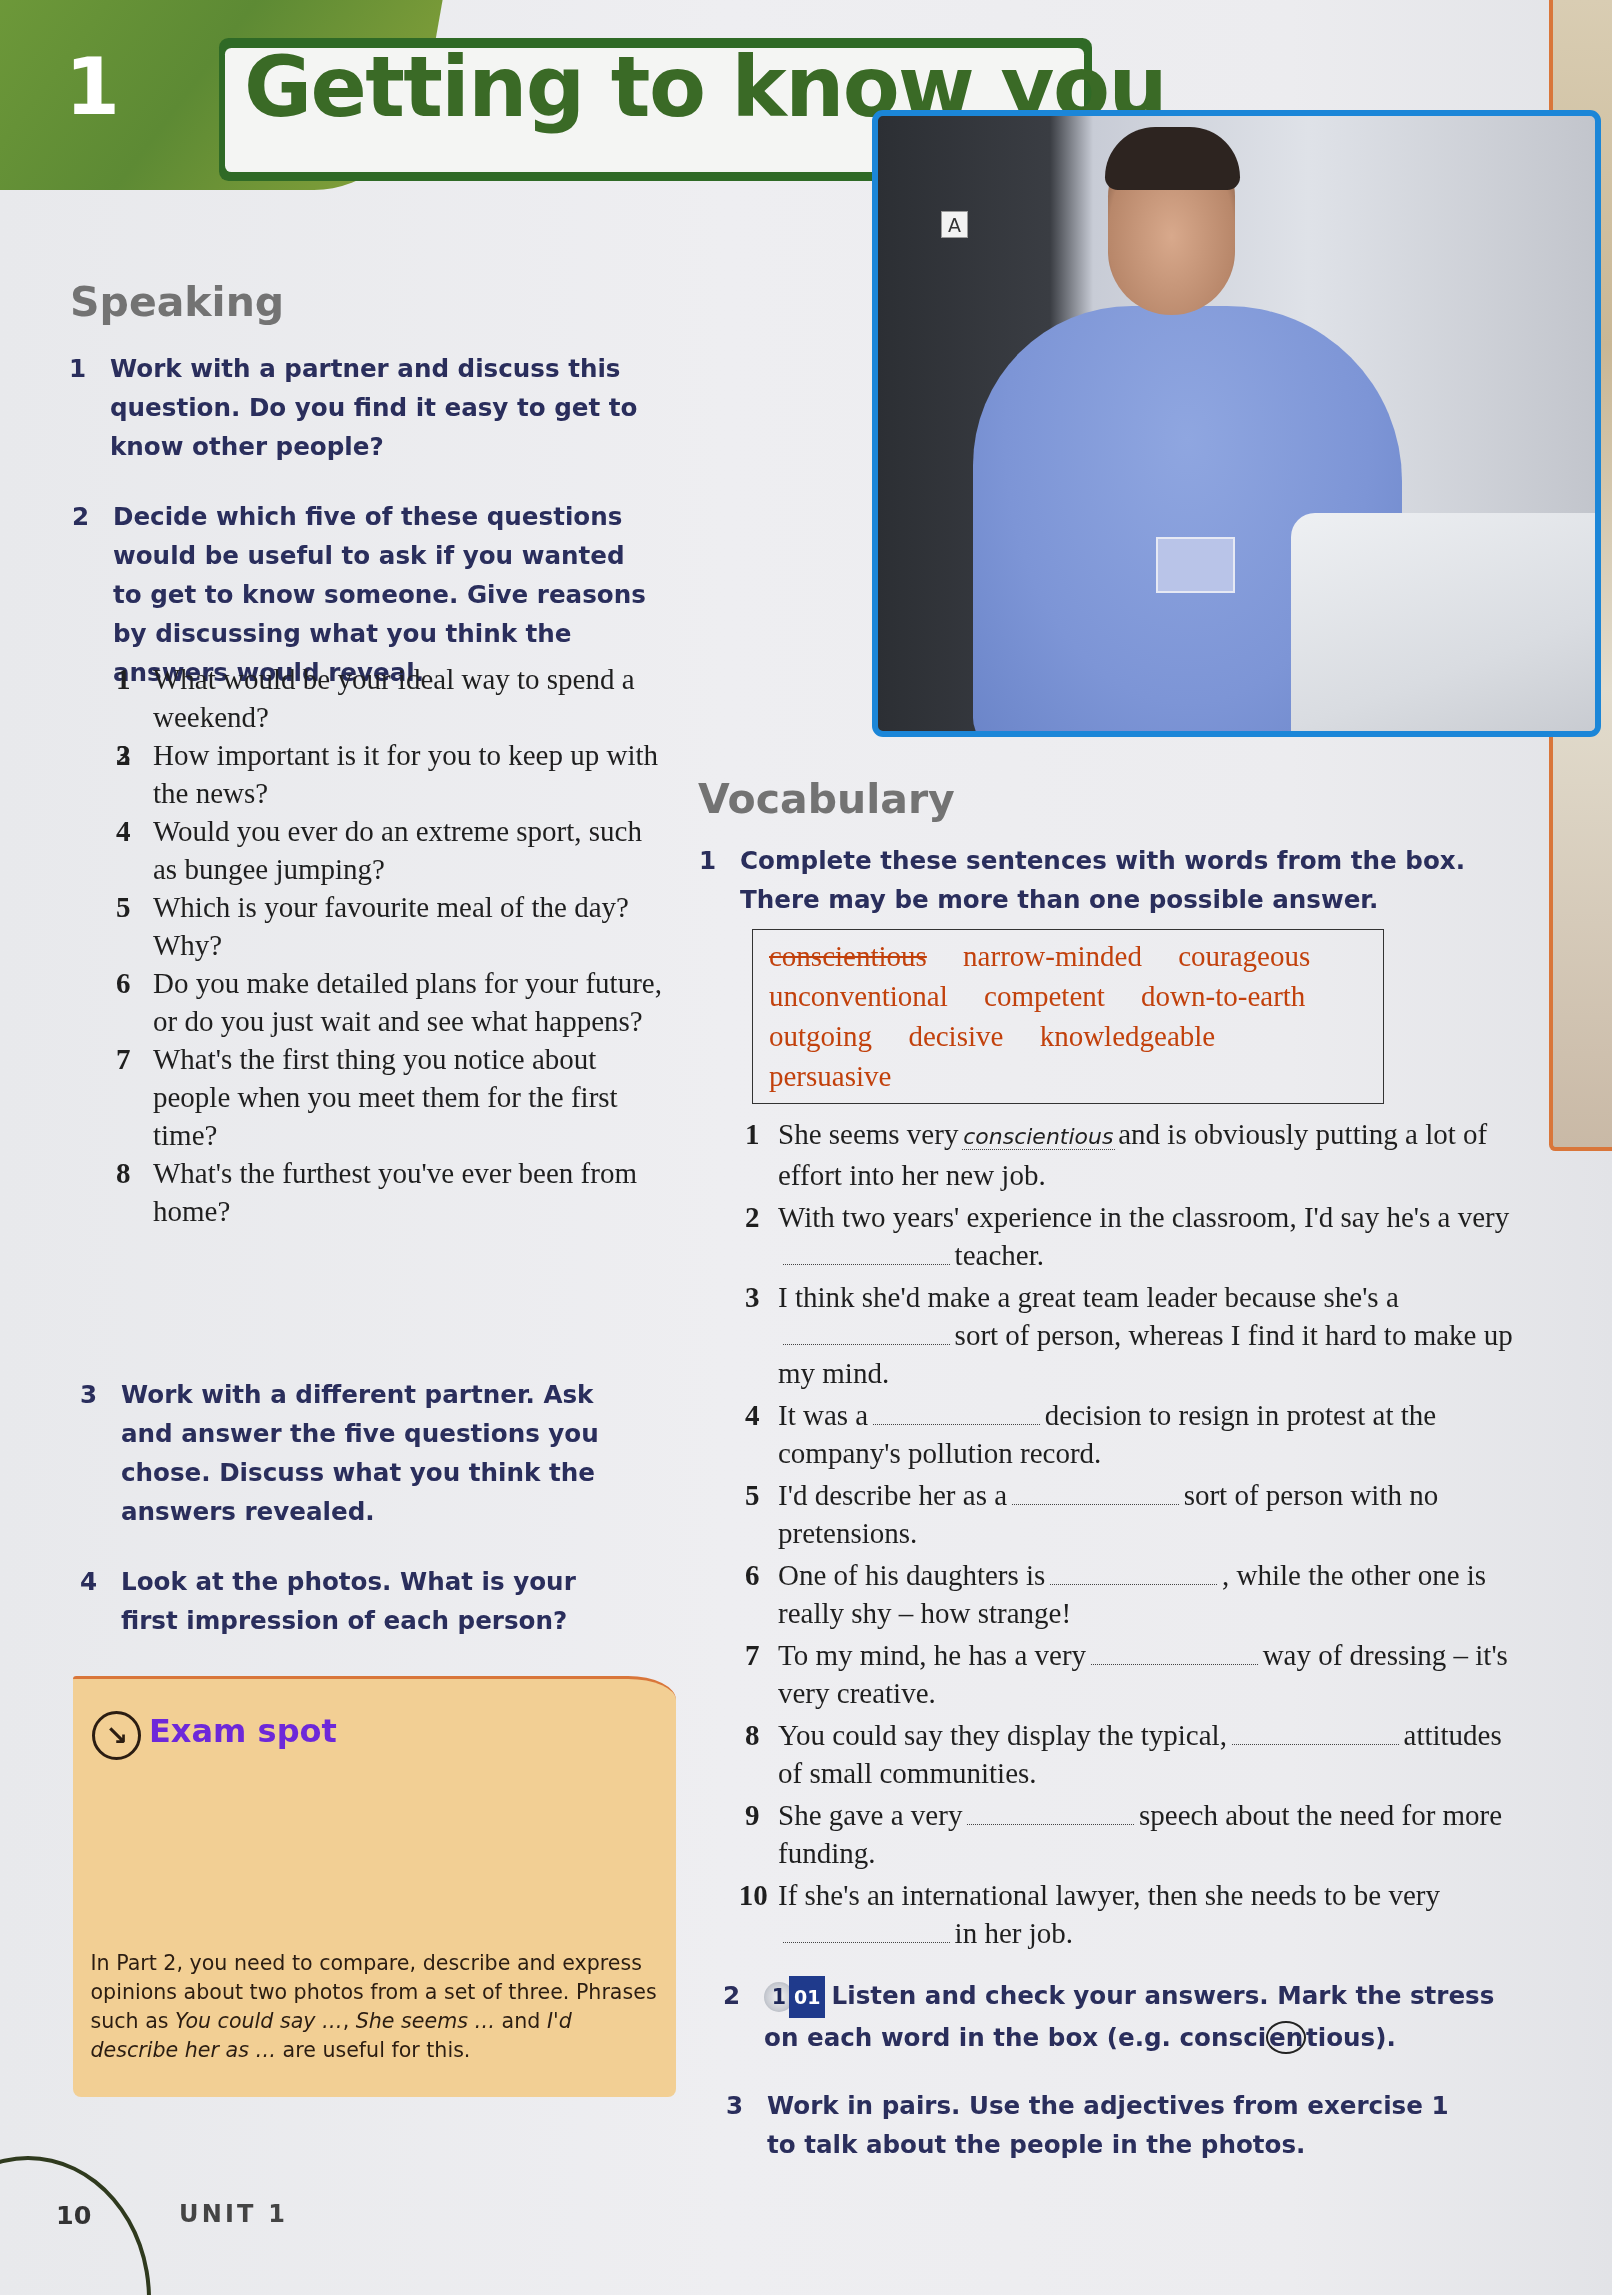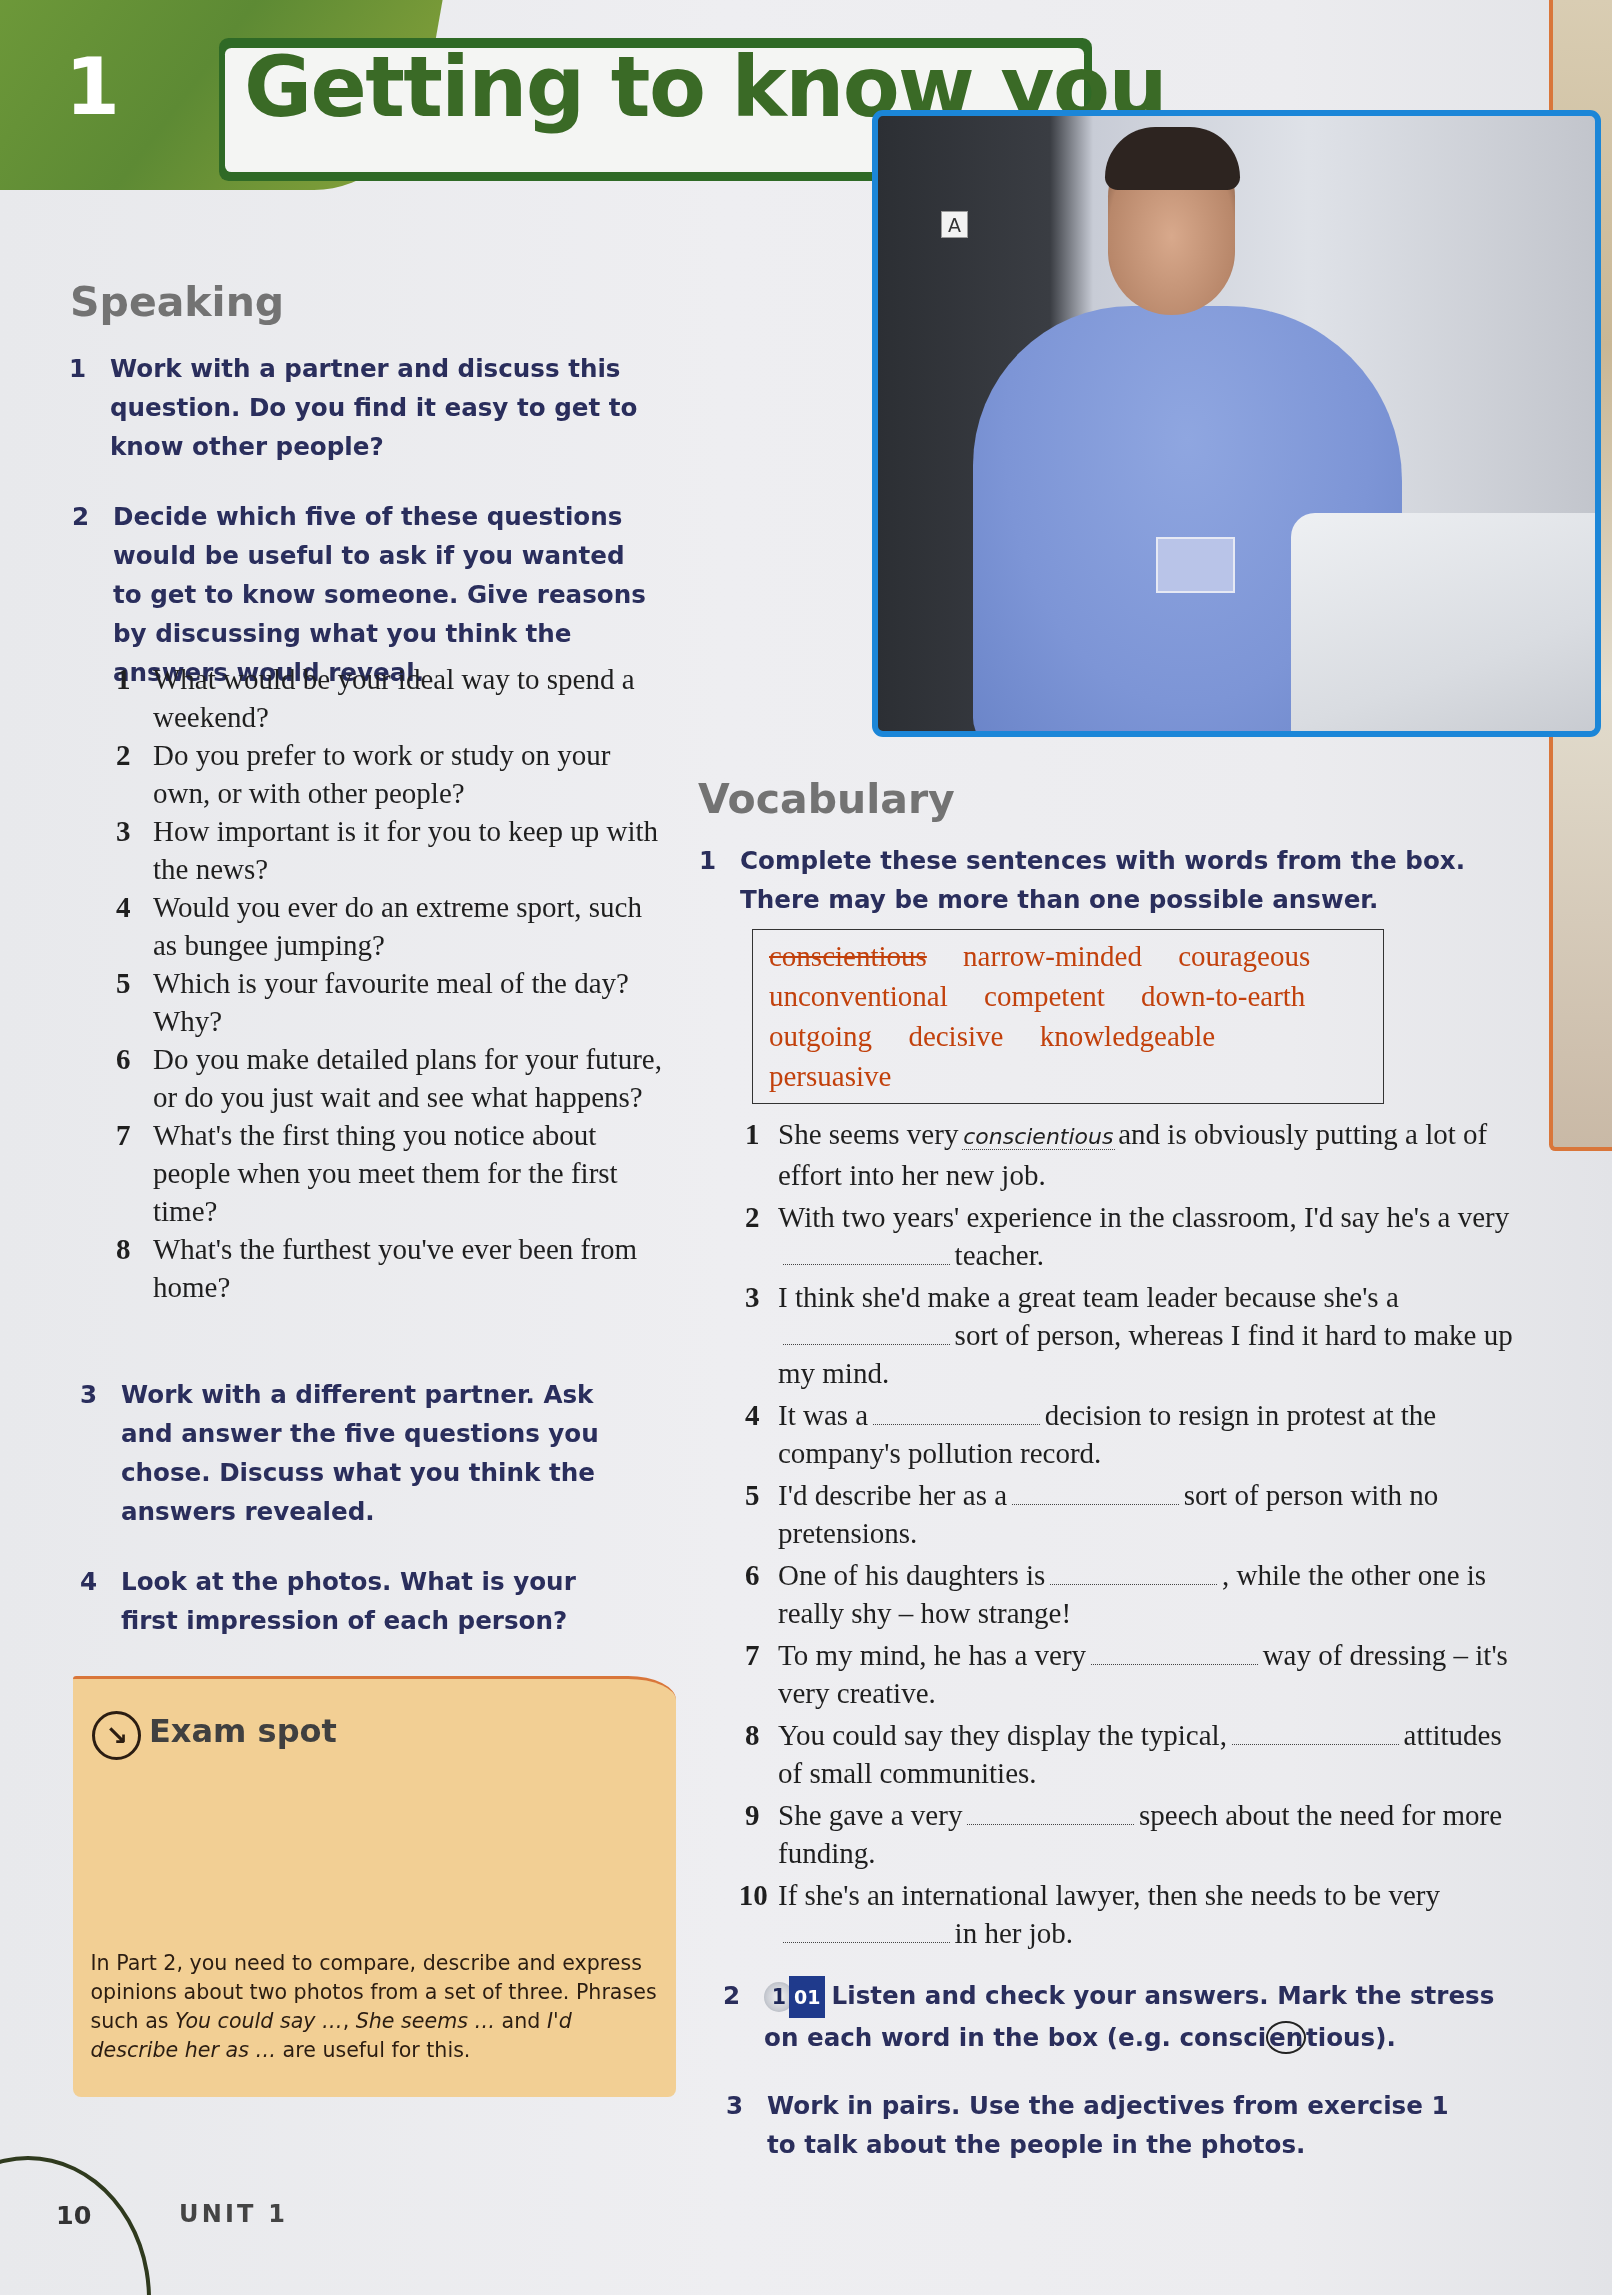--- a/index.html
+++ b/index.html
@@ -130,21 +130,21 @@
     border-radius: 3.2px 48px 8px 8px / 3.2px 24px 8px 8px;
   }
   .exam-icon {
     position: absolute; left: 19px; top: 32px; width: 49px; height: 49px;
     border: 3.2px solid #2b1d12; border-radius: 50%;
     display: flex; align-items: center; justify-content: center;
     font-family: "DejaVu Sans", sans-serif; font-size: 27px; font-weight: bold; color: #2b1d12;
   }
   .exam-title {
     position: absolute; left: 76px; top: 33px;
-    font-family: "DejaVu Sans", sans-serif; font-weight: bold; font-size: 32px; color: #404040;
+    font-family: "DejaVu Sans", sans-serif; font-weight: bold; font-size: 32px; color: #6d28d9;
   }
   .exam-para {
     position: absolute; left: 17.5px; width: 571px;
     font-family: "DejaVu Sans", sans-serif; font-size: 20.6px; line-height: 29px; color: #2b1d12;
   }
 
   
   .audio-badge { display: inline-flex; align-items: center; margin-right: 6.3px; vertical-align: middle; }
   .audio-cd {
     width: 30px; height: 30px; border-radius: 50%;
@@ -198,21 +198,21 @@
   <span>Work with a partner and discuss this question. Do you find it easy to get to know other people?</span>
 </div>
 
 <div class="instr" style="left:113px; top:497px; width:540px;">
   <span class="num">2</span>
   <span>Decide which five of these questions would be useful to ask if you wanted to get to know someone. Give reasons by discussing what you think the answers would reveal.</span>
 </div>
 
 <div class="qlist" style="left:116px; top:660px; width:548px;">
   <div class="q"><span class="n">1</span><span>What would be your ideal way to spend a weekend?</span></div>
-  <div class="q"><span class="n">2</span><span>Do you prefer to work or study on your own, or with other people?</span></div>
+  <div class="q"><span class="n">2</span></div>
   <div class="q"><span class="n">3</span><span>How important is it for you to keep up with the news?</span></div>
   <div class="q"><span class="n">4</span><span>Would you ever do an extreme sport, such as bungee jumping?</span></div>
   <div class="q"><span class="n">5</span><span>Which is your favourite meal of the day? Why?</span></div>
   <div class="q"><span class="n">6</span><span>Do you make detailed plans for your future, or do you just wait and see what happens?</span></div>
   <div class="q"><span class="n">7</span><span>What's the first thing you notice about people when you meet them for the first time?</span></div>
   <div class="q"><span class="n">8</span><span>What's the furthest you've ever been from home?</span></div>
 </div>
 
 <div class="instr" style="left:121px; top:1375px; width:492px;">
   <span class="num">3</span>

